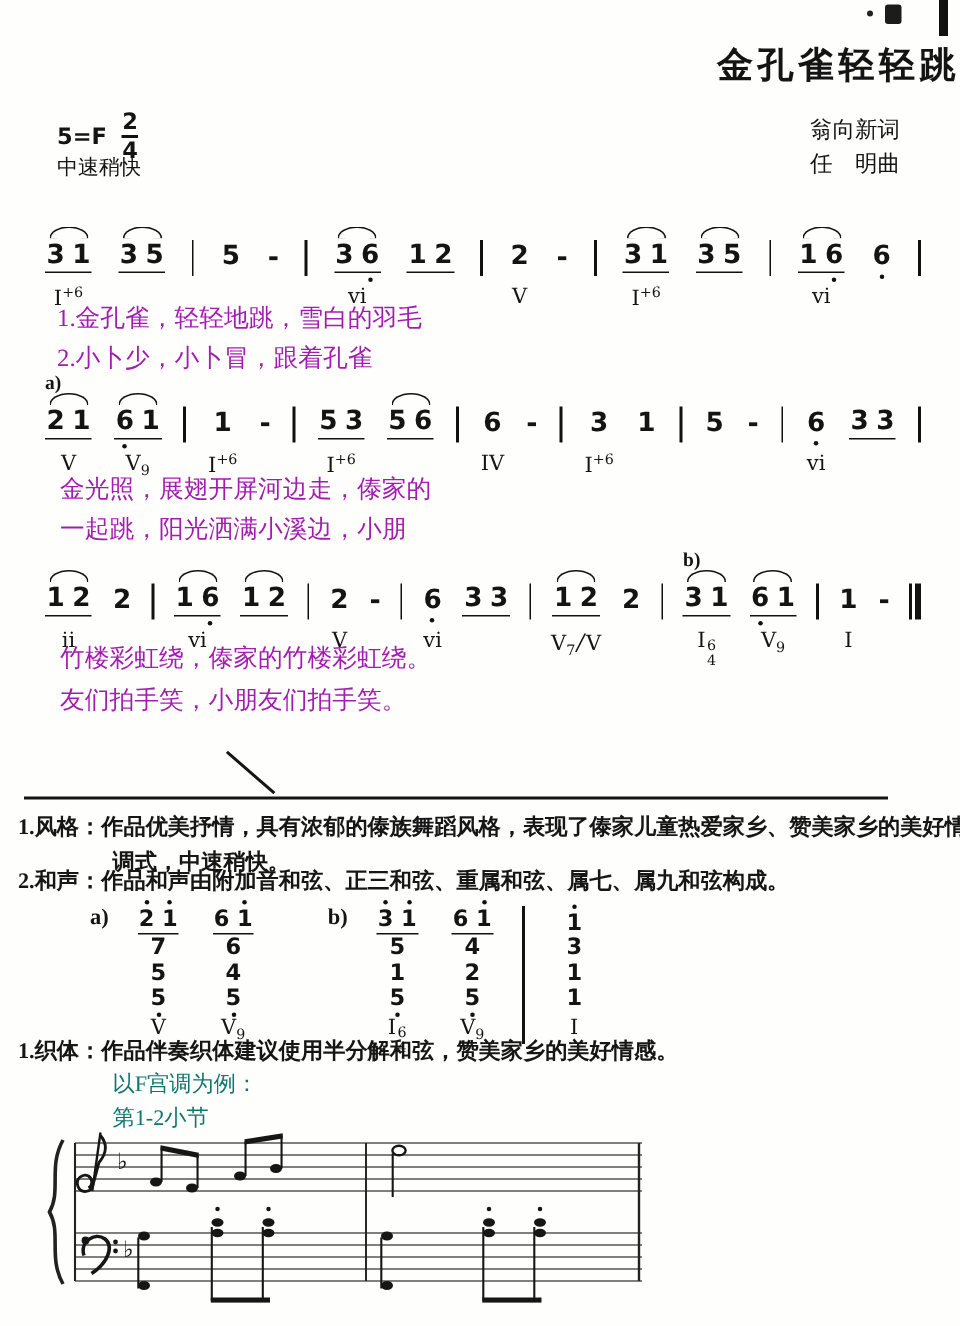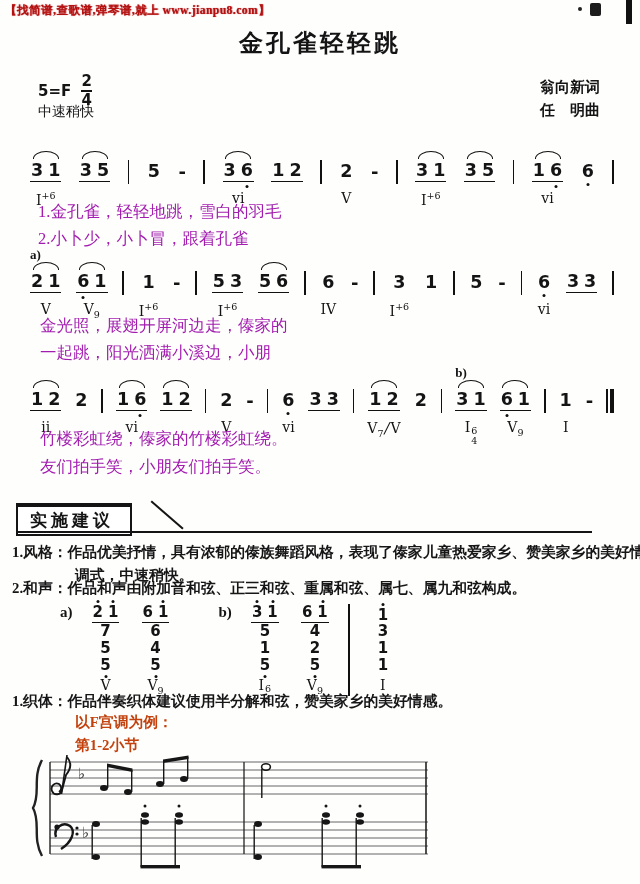--- a/index.html
+++ b/index.html
@@ -6,27 +6,27 @@
   .page{position:relative;width:640px;height:884px;margin:0 auto;background:#fefefd;overflow:hidden;
         font-family:"Liberation Serif",serif;color:#141414;}
   
   .watermark{position:absolute;top:3px;left:5px;font-size:11.5px;font-weight:bold;color:#b31010;
              letter-spacing:.5px;text-shadow:0 0 1px rgba(179,16,16,.65),1px 0 0 rgba(179,16,16,.35);}
   .corner{position:absolute;top:0;right:6px;width:56px;height:26px;}
   .corner .dot{position:absolute;left:0;top:7px;width:4px;height:4px;background:#222;border-radius:50%;}
   .corner .glyph{position:absolute;left:12px;top:3px;width:11px;height:13px;background:#1c1c1c;border-radius:2px;}
   .corner .bar{position:absolute;right:2px;top:0;width:6px;height:24px;background:#111;}
   
-  .title{position:absolute;top:27px;left:0;width:100%;text-align:center;font-size:24px;font-weight:bold;letter-spacing:3px;}
+  .title{position:absolute;top:27px;left:0;width:100%;text-align:right;font-size:24px;font-weight:bold;letter-spacing:3px;}
   .keyblock{position:absolute;top:74px;left:38px;display:flex;align-items:center;
             font-family:"DejaVu Sans",sans-serif;font-weight:bold;font-size:15px;}
   .meter{display:inline-flex;flex-direction:column;align-items:center;margin-left:10px;line-height:1.02;font-size:15px;}
   .meter .fracline{width:11px;height:1.5px;background:#111;margin:1px 0;}
   .tempo{position:absolute;top:103px;left:38px;font-size:14px;font-weight:normal;}
-  .credits{position:absolute;top:76px;right:40px;font-size:15px;line-height:1.55;font-weight:700;}
+  .credits{position:absolute;top:76px;right:40px;font-size:15px;line-height:1.55;font-weight:400;}
   
   .mline{position:absolute;left:0;width:640px;box-sizing:border-box;display:flex;justify-content:space-between;
          align-items:flex-start;padding:0 26px 0 30px;font-family:"DejaVu Sans",sans-serif;font-weight:bold;font-size:17.5px;}
   .mcell{display:flex;flex-direction:column;align-items:center;}
   .mk{height:14px;font-size:13px;font-weight:600;font-family:"Liberation Serif",serif;align-self:flex-start;line-height:1;}
   .sl{height:8px;display:flex;justify-content:center;align-items:flex-end;width:100%;}
   .arc{width:24px;height:7px;border:1.5px solid #111;border-bottom:none;border-radius:100% 100% 0 0/190% 190% 0 0;}
   .nr{height:26px;display:flex;align-items:center;justify-content:center;}
   .grp{display:flex;gap:5px;padding:0 1px;}
   .grp.ul{border-bottom:1.7px solid #111;padding-bottom:2px;}
@@ -44,40 +44,39 @@
   
   .lyr{position:absolute;left:0;width:640px;box-sizing:border-box;display:flex;justify-content:flex-start;
        font-size:16.5px;font-weight:500;color:#a21caf;}
   
   .sec-header{position:absolute;top:503px;left:16px;border:2.5px solid #141414;border-top-width:4.5px;
               padding:2px 16px 2px 12px;font-size:17px;font-weight:bold;letter-spacing:4px;background:#fff;}
   .sec-rule{position:absolute;top:531px;left:16px;width:576px;height:2.3px;background:#141414;}
   .sec-diag{position:absolute;top:514px;left:146px;width:42px;height:2.3px;background:#141414;transform:rotate(41deg);}
   .para{position:absolute;left:12px;width:616px;font-size:14.8px;font-weight:600;line-height:1.55;color:#161616;}
   .hang{padding-left:63px;text-indent:-63px;}
-  .subline{position:absolute;left:75px;font-size:14.8px;font-weight:700;color:#c2410c;}
+  .subline{position:absolute;left:75px;font-size:14.8px;font-weight:400;color:#0f766e;}
   
   .chordtable{position:absolute;top:602px;left:60px;display:flex;align-items:flex-start;gap:16px;
               font-family:"DejaVu Sans",sans-serif;font-weight:bold;font-size:15px;}
   .ct-label{font-family:"Liberation Serif",serif;font-weight:600;font-size:15px;padding-top:2px;}
   .ct-label.gap-left{margin-left:30px;}
   .ct-col{display:flex;flex-direction:column;align-items:center;min-width:34px;}
   .ct-mel{height:21px;display:flex;align-items:flex-end;}
   .ct-row{height:17px;display:flex;align-items:center;}
   .ct-roman{margin-top:3px;font-family:"DejaVu Serif",serif;font-weight:normal;font-size:14px;}
   .ct-bar{width:2px;height:92px;background:#111;margin:2px 0 0 0;}
   
   .staff-wrap{position:absolute;top:748px;left:26px;}
 </style>
 </head>
 <body>
 
 <div class="page">
 
-  <div class="watermark">【找简谱,查歌谱,弹琴谱,就上 www.jianpu8.com】</div>
 
   <div class="corner">
     <span class="dot"></span>
     <span class="glyph"></span>
     <span class="bar"></span>
   </div>
 
   <div class="title">金孔雀轻轻跳</div>
 
   <div class="keyblock">
@@ -812,23 +811,20 @@
       <span class="syl">笑，</span>
       <span class="syl">小</span>
       <span class="syl">朋</span>
       <span class="syl">友</span>
       <span class="syl">们</span>
       <span class="syl">拍</span>
       <span class="syl">手</span>
       <span class="syl">笑。</span>
     </div>
 
-  <div class="sec-header">
-    <span>实施建议</span>
-  </div>
   <div class="sec-diag"></div>
   <div class="sec-rule"></div>
 
   <div class="para hang" style="top:541px">
     <span>1.风格：</span><span>作品优美抒情，具有浓郁的傣族舞蹈风格，表现了傣家儿童热爱家乡、赞美家乡的美好情感。宫调式，中速稍快。</span>
   </div>
 
   <div class="para hang" style="top:577px">
     <span>2.和声：</span><span>作品和声由附加音和弦、正三和弦、重属和弦、属七、属九和弦构成。</span>
   </div>

